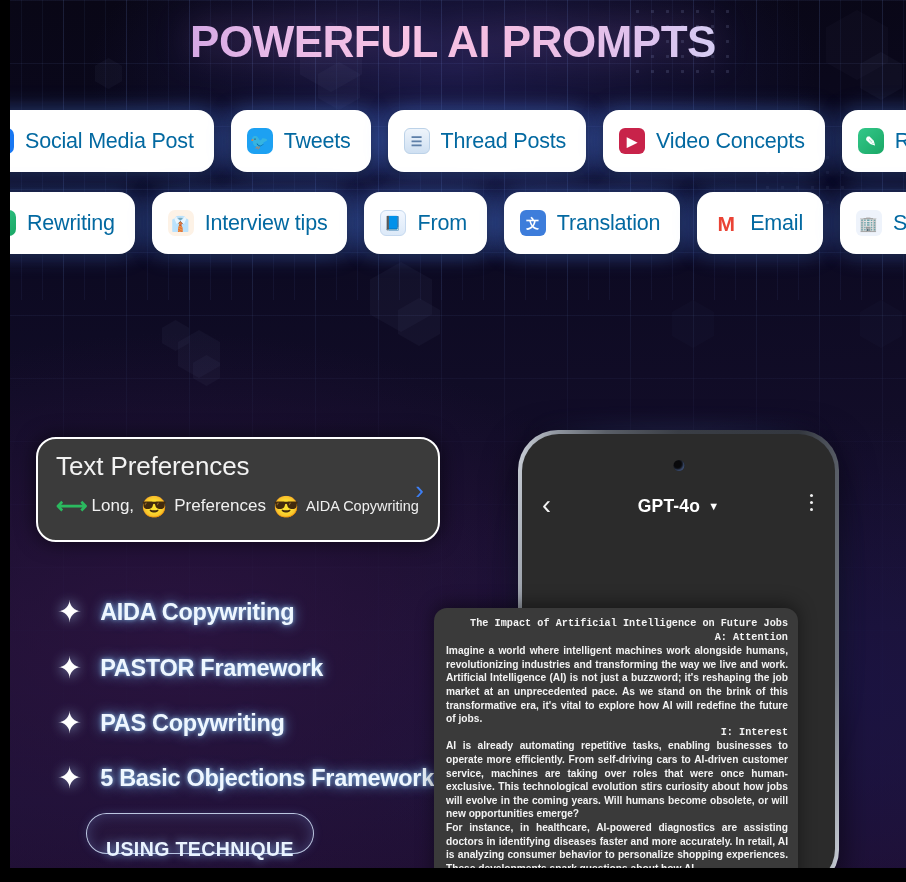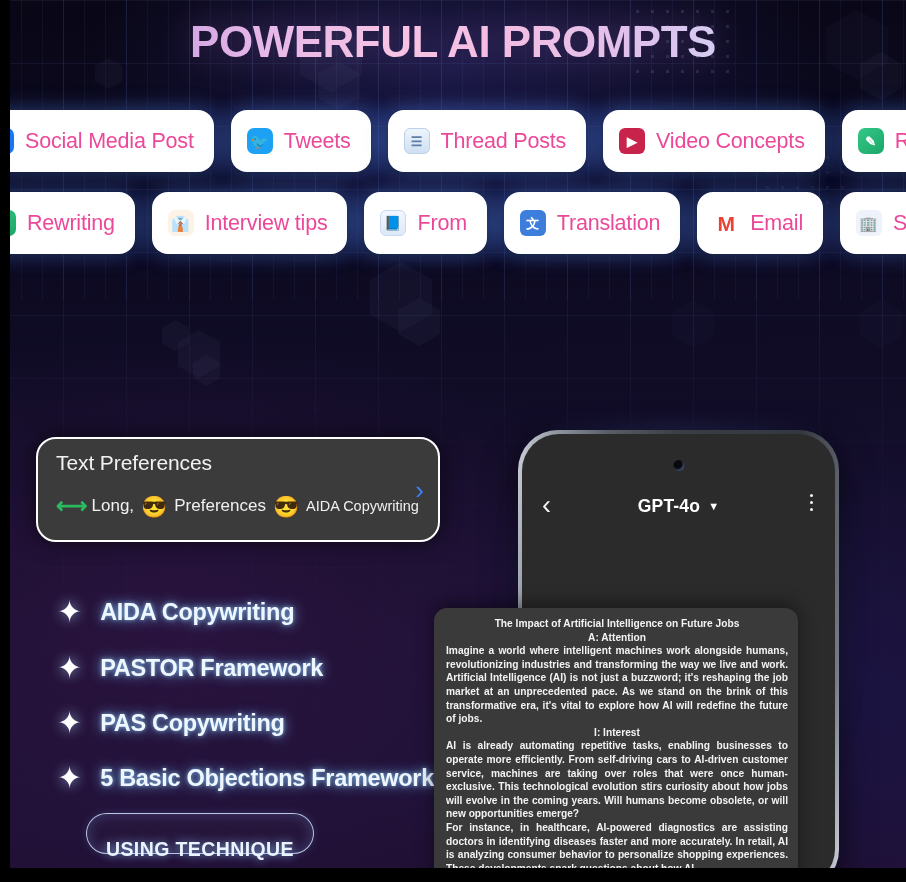--- a/index.html
+++ b/index.html
@@ -81,21 +81,21 @@
   #chiprow1 .chips { left:-28px; }
   #chiprow2 .chips { left:-26px; }
   .chip {
     display:flex; align-items:center; gap:11px;
     background:#fff; border-radius:16px;
     height:62px; padding:0 20px 0 16px;
     box-shadow:0 0 22px rgba(90,140,240,.40), 0 2px 6px rgba(0,0,0,.5);
     flex:0 0 auto;
   }
   .chip-label {
-    font-size:21.5px; color:#ec4899; white-space:nowrap; font-weight:400;
+    font-size:21.5px; color:#0369a1; white-space:nowrap; font-weight:400;
     letter-spacing:-.2px;
   }
   .chip-ico {
     width:26px; height:26px; flex:0 0 auto; border-radius:6px;
     display:flex; align-items:center; justify-content:center;
     font-size:17px; line-height:1; color:#fff; font-weight:700;
   }
   .ic-fb  { background:#1877F2; border-radius:7px; font-family:"Liberation Serif",serif; font-size:20px; }
   .ic-tw  { background:#1DA1F2; border-radius:7px; font-size:15px; }
   .ic-thread{ background:linear-gradient(#eef4fb,#cfe0f2); color:#5d7fa8; font-size:13px; border:1px solid #bcd2e8;}
@@ -108,21 +108,21 @@
   .ic-biz { background:#eef3fb; font-size:15px;}
 
   
   #pref-card {
     position:absolute; left:36px; top:437px; width:404px; height:105px;
     background:#3b3b3b; border:2.5px solid #fff; border-radius:20px;
     box-shadow:0 0 20px rgba(0,0,0,.6);
   }
   #pref-title {
     position:absolute; left:18px; top:12px;
-    font-size:21px; color:#f2f2f2; font-weight:400; letter-spacing:-.1px;
+    font-size:26px; color:#f2f2f2; font-weight:400; letter-spacing:-.1px;
   }
   #pref-sub {
     position:absolute; left:18px; top:54px; right:44px;
     display:flex; align-items:center; gap:7px;
     font-size:17px; color:#f0f0f0; white-space:nowrap;
   }
   #pref-sub .emo { font-size:21px; line-height:1; }
   .arrow-grn { color:#2bb95f; font-size:22px; font-weight:900; letter-spacing:-3px; }
   #pref-aida { font-size:14.5px; color:#efefef; }
   #pref-chevron {
@@ -207,21 +207,21 @@
   #essay-card {
     position:absolute; left:434px; top:608px; width:364px; height:278px;
     background:#3a3a3a; border-radius:13px 13px 0 0;
     padding:9px 10px 0 12px; overflow:hidden;
     box-shadow:0 -4px 18px rgba(0,0,0,.45);
   }
   #essay-card p {
     color:#f3f3f3; font-size:10.2px; line-height:13.6px; font-weight:700;
     text-align:justify; margin:0;
   }
-  #essay-card p.hd { text-align:center; }
+  #essay-card p.hd { text-align:right;font-family:Liberation Mono, monospace; }
   #bottom-bar {
     position:absolute; left:0; right:0; bottom:0; height:14px; background:#000;
   }
   #left-edge {
     position:absolute; left:0; top:0; width:10px; height:882px; background:#000;
   }
 </style>
 </head>
 <body>
 

